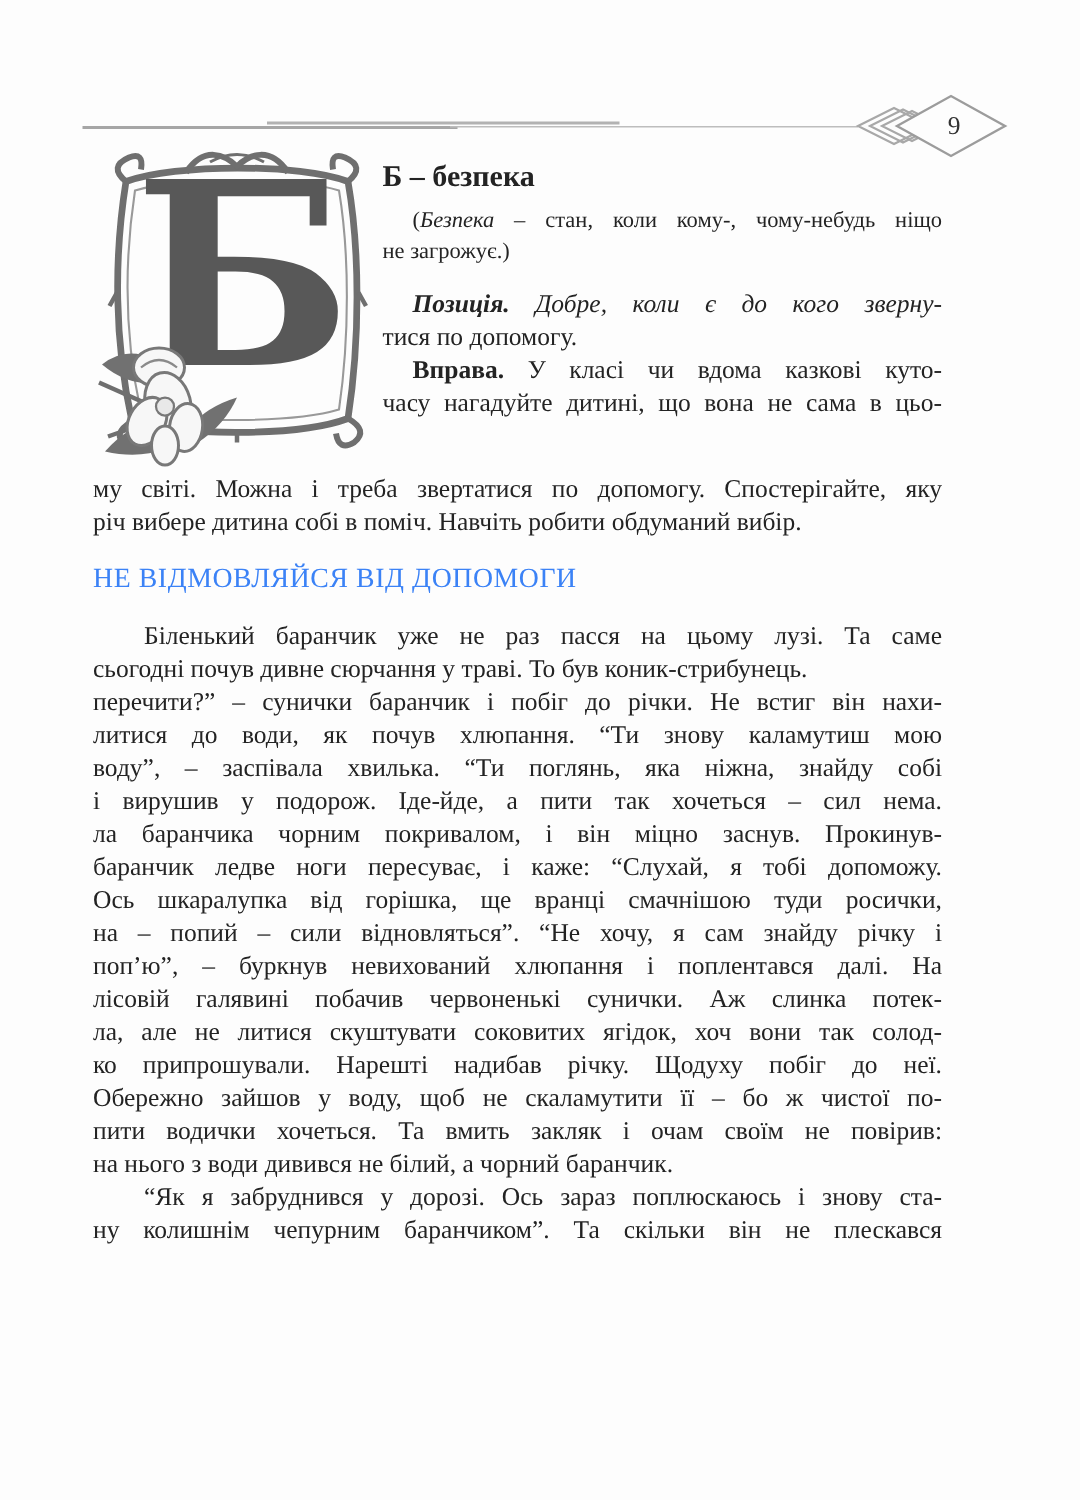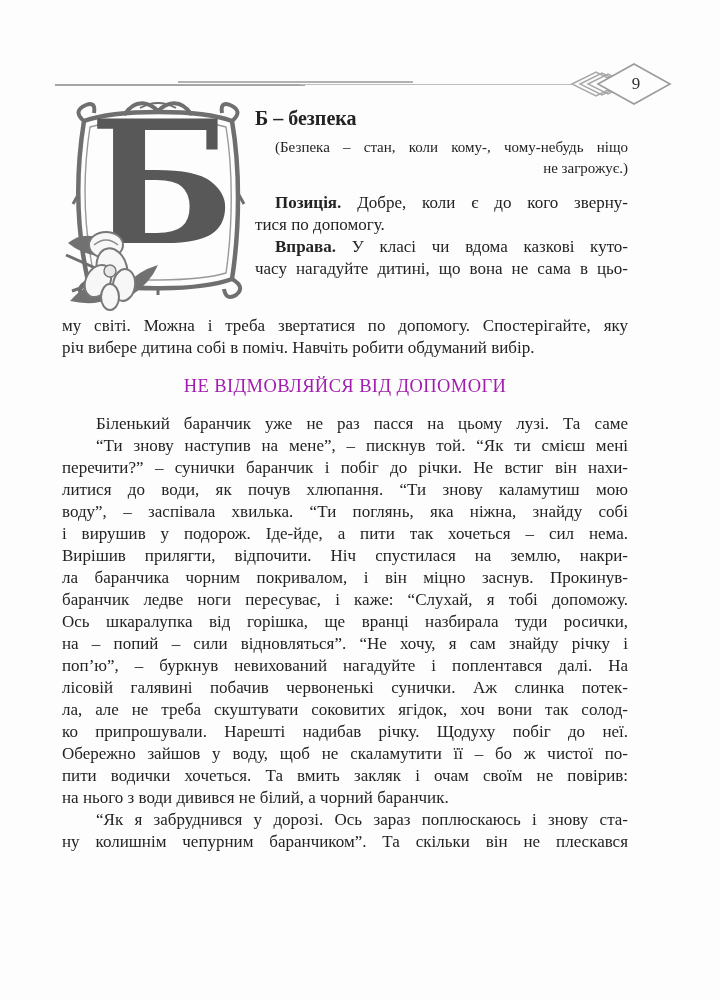--- a/index.html
+++ b/index.html
@@ -22,30 +22,30 @@
   
   .content{position:absolute;left:62px;top:95px;width:566px;}
   .top-section{display:flex;}
   .dropcap-box{width:193px;height:218px;flex:none;position:relative;}
   .beside{flex:1;min-width:0;padding-top:6px;}
   .line{font-size:17px;line-height:22px;text-align:left;}
   .line span{white-space:pre-wrap;}
   .just{text-align:justify;text-align-last:justify;}
   .ind{text-indent:34px;}
   .ind2{text-indent:20px;}
-  .small{font-size:15px;line-height:21px;text-align:right;}
-  .gap{margin-top:13px;}
+  .small{font-size:15px;line-height:21px;}
+  .gap{margin-top:13px;font-style:italic;}
   .title{font-size:20px;line-height:26px;margin:4px 0 6px;}
   .title .b{font-size:20px;text-align:center;}
   .b{font-weight:bold;}
-  .i{margin-top:36px;}
+  .i{font-style:italic;margin-top:36px;}
   .mid{margin-top:2px;}
   .story-heading{
-    text-align:center;font-size:18.5px;letter-spacing:.4px;
-    margin:17px 0 16px;color:#a21caf;
+    font-size:18.5px;letter-spacing:.4px;
+    margin:17px 0 16px;color:#3b82f6;
   }
 </style>
 </head>
 <body>
 
 <div class="page">
 
   <div class="rule r1"></div>
   <div class="rule r2"></div>
   <div class="rule r3"></div>
@@ -107,33 +107,32 @@
     </div>
 
     <div class="mid" id="mid-lines">
         <div class="line just"><span>му світі. Можна і треба звертатися по допомогу. Спостерігайте, яку</span></div>
         <div class="line"><span>річ вибере дитина собі в поміч. Навчіть робити обдуманий вибір.</span></div>
       </div>
 
     <div class="story-heading">НЕ ВІДМОВЛЯЙСЯ ВІД ДОПОМОГИ</div>
     <div id="story-lines">
         <div class="line just ind"><span>Біленький баранчик уже не раз пасся на цьому лузі. Та саме</span></div>
-        <div class="line just ind"><span>“Ти знову наступив на мене”, – пискнув той. “Як ти смієш мені</span></div>
+        <div class="line"><span>сьогодні почув дивне сюрчання у траві. То був коник-стрибунець.</span></div>
         <div class="line just"><span>перечити?” – сунички баранчик і побіг до річки. Не встиг він нахи-</span></div>
         <div class="line just"><span>литися до води, як почув хлюпання. “Ти знову каламутиш мою</span></div>
         <div class="line just"><span>воду”, – заспівала хвилька. “Ти поглянь, яка ніжна, знайду собі</span></div>
         <div class="line just"><span>і вирушив у подорож. Іде-йде, а пити так хочеться – сил нема.</span></div>
-        <div class="line just"><span>Вирішив прилягти, відпочити. Ніч спустилася на землю, накри-</span></div>
         <div class="line just"><span>ла баранчика чорним покривалом, і він міцно заснув. Прокинув-</span></div>
         <div class="line just"><span>баранчик ледве ноги пересуває, і каже: “Слухай, я тобі допоможу.</span></div>
-        <div class="line just"><span>Ось шкаралупка від горішка, ще вранці назбирала туди росички,</span></div>
+        <div class="line just"><span>Ось шкаралупка від горішка, ще вранці смачнішою туди росички,</span></div>
         <div class="line just"><span>на – попий – сили відновляться”. “Не хочу, я сам знайду річку і</span></div>
-        <div class="line just"><span>поп’ю”, – буркнув невихований нагадуйте і поплентався далі. На</span></div>
+        <div class="line just"><span>поп’ю”, – буркнув невихований хлюпання і поплентався далі. На</span></div>
         <div class="line just"><span>лісовій галявині побачив червоненькі сунички. Аж слинка потек-</span></div>
-        <div class="line just"><span>ла, але не треба скуштувати соковитих ягідок, хоч вони так солод-</span></div>
+        <div class="line just"><span>ла, але не литися скуштувати соковитих ягідок, хоч вони так солод-</span></div>
         <div class="line just"><span>ко припрошували. Нарешті надибав річку. Щодуху побіг до неї.</span></div>
         <div class="line just"><span>Обережно зайшов у воду, щоб не скаламутити її – бо ж чистої по-</span></div>
         <div class="line just"><span>пити водички хочеться. Та вмить закляк і очам своїм не повірив:</span></div>
         <div class="line"><span>на нього з води дивився не білий, а чорний баранчик.</span></div>
         <div class="line just ind"><span>“Як я забруднився у дорозі. Ось зараз поплюскаюсь і знову ста-</span></div>
         <div class="line just"><span>ну колишнім чепурним баранчиком”. Та скільки він не плескався</span></div>
       </div>
 
   </div>
 </div>

